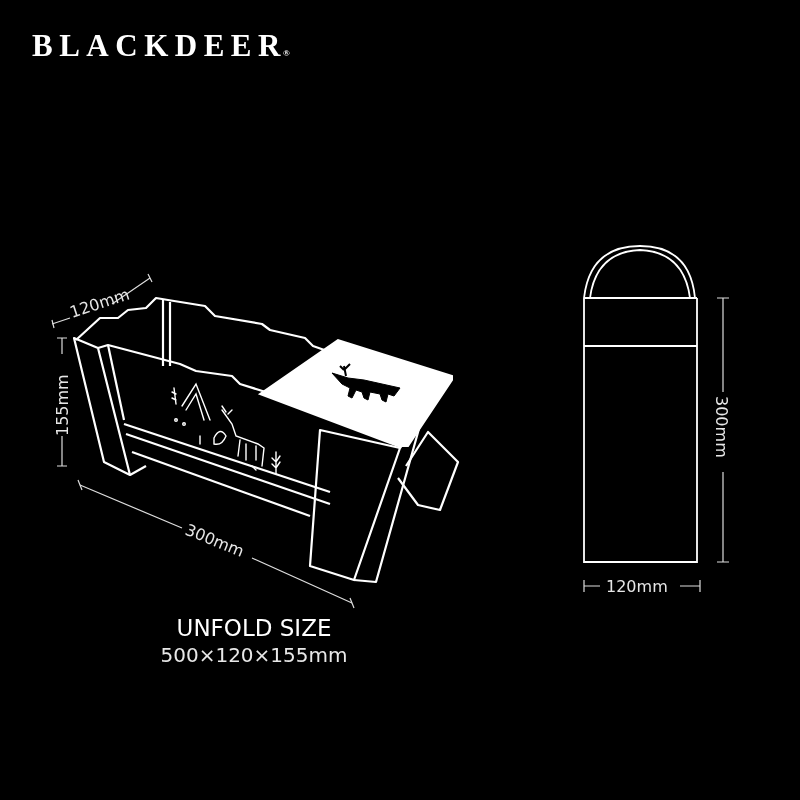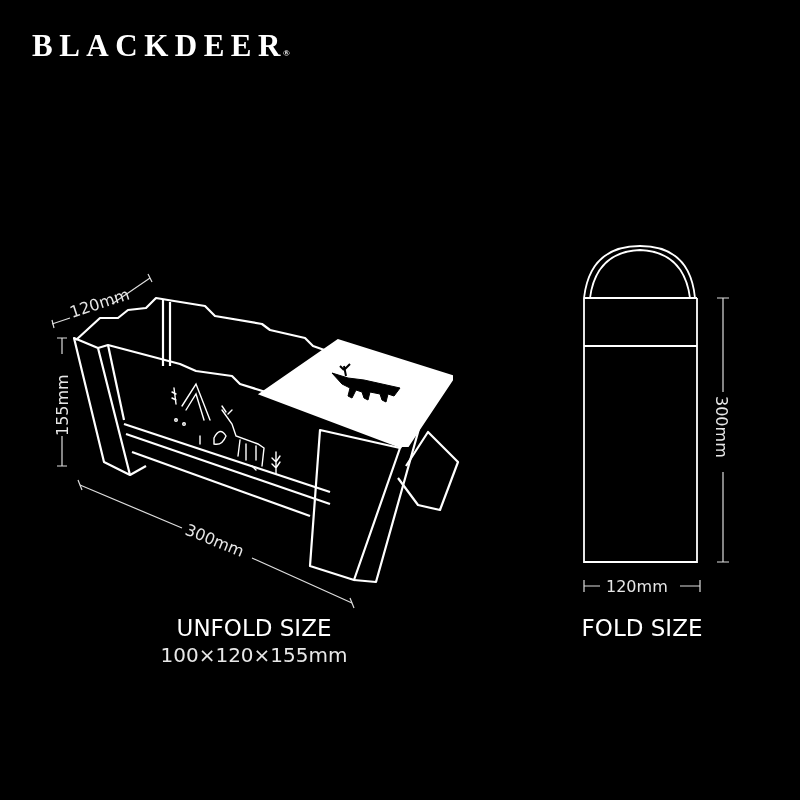--- a/index.html
+++ b/index.html
@@ -87,17 +87,16 @@
   <g stroke="#ddd" stroke-width="1.2" fill="none">
     <path d="M717 298 L729 298 M723 298 L723 392 M723 472 L723 562 M717 562 L729 562"></path>
     <path d="M584 580 L584 592 M584 586 L600 586 M680 586 L700 586 M700 580 L700 592"></path>
   </g>
   <text class="dimtxt" x="0" y="0" font-size="16" transform="translate(716 396) rotate(90)">300mm</text>
   <text class="dimtxt" x="606" y="592" font-size="16">120mm</text>
 </svg>
 
 <div class="caption cap-unfold">
   <div class="title">UNFOLD SIZE</div>
-  <div class="size">100×120×155mm</div>
+  <div class="size">500×120×155mm</div>
 </div>
 <div class="caption cap-fold">
-  <div class="title">FOLD SIZE</div>
 </div>
 
 </body></html>

